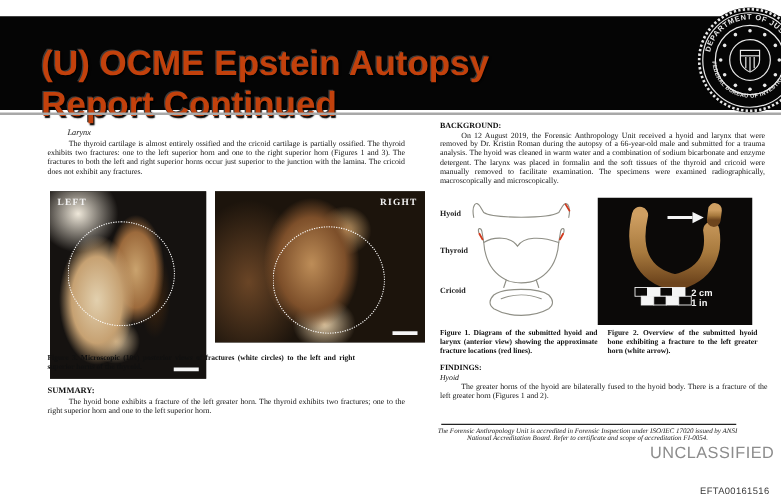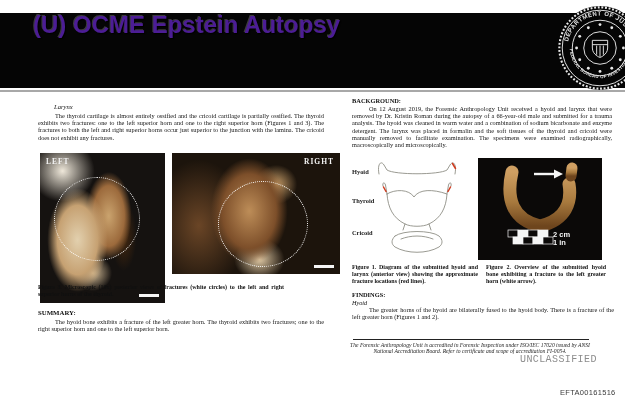--- a/index.html
+++ b/index.html
@@ -1,21 +1,21 @@
 <!DOCTYPE html>
 <html><head>
 <meta charset="utf-8">
 <style>
   html,body{margin:0;padding:0;background:#ffffff;}
   .slide{position:relative;width:625px;height:400px;background:#fff;overflow:hidden;
          font-family:"Liberation Serif", serif;color:#111;}
   
   .titlebar{position:absolute;left:0;top:13px;width:625px;height:75px;background:#050505;}
-  .title-text{position:absolute;left:33px;top:8px;font-family:"Liberation Sans",sans-serif;
-      font-weight:bold;font-size:24px;line-height:33px;color:#4c1d95;
+  .title-text{position:absolute;left:33px;top:34px;font-family:"Liberation Sans",sans-serif;
+      font-weight:bold;font-size:28px;line-height:33px;color:#c2410c;
       text-shadow:1px 1px 1px #000, -1px -1px 0 #3c3c3c;white-space:pre;}
   .header-rule{position:absolute;left:0;top:90px;width:625px;height:2px;background:#a8a8a8;}
   .seal{position:absolute;left:556px;top:4px;width:88px;height:88px;}
   
   .doc-text{position:absolute;font-size:6.3px;line-height:7.2px;text-align:justify;color:#141414;}
   .indent{text-indent:17px;}
   .h-bold{position:absolute;font-size:6.8px;font-weight:bold;color:#101010;}
   .h-italic{position:absolute;font-size:6.6px;font-style:italic;color:#101010;}
   .caption{position:absolute;font-size:6px;line-height:6.9px;font-weight:bold;text-align:justify;color:#101010;}
   
@@ -38,32 +38,32 @@
   .photo-label{position:absolute;color:#f2f2f2;font-weight:bold;font-size:7.5px;letter-spacing:1px;
       font-family:"Liberation Serif",serif;}
   .mini-scale{position:absolute;right:6px;bottom:6px;width:20px;height:3px;background:#f5f5f5;}
   
   .diagram-label{position:absolute;font-size:6.4px;font-weight:bold;color:#222;}
   .fig-panel{position:absolute;}
   
   .footer-rule{position:absolute;left:353px;top:339px;width:236px;border-top:1px solid #222;}
   .footer-note{position:absolute;left:349px;top:342px;width:242px;font-size:5.6px;line-height:6.4px;
       font-style:italic;text-align:center;color:#222;}
-  .classification{position:absolute;left:520px;top:354px;width:100px;font-family:Liberation Mono, monospace;
-      font-size:10px;color:#8c8c8c;letter-spacing:0.4px;}
+  .classification{position:absolute;left:520px;top:354px;width:100px;font-family:Liberation Sans, sans-serif;
+      font-size:13px;color:#8c8c8c;letter-spacing:0.4px;}
   .doc-id{position:absolute;left:560px;top:388px;font-family:"Liberation Sans",sans-serif;
       font-size:7.5px;color:#3a3a3a;letter-spacing:0.3px;}
 </style>
 </head>
 <body>
 
 <div class="slide">
 
   <div class="titlebar"></div>
-  <div class="title-text"><span>(U) OCME Epstein Autopsy</span><br></div>
+  <div class="title-text"><span>(U) OCME Epstein Autopsy</span><br><span>Report Continued</span></div>
 
   <svg class="seal" viewBox="0 0 92 92">
     <circle cx="46" cy="46" r="44" fill="#050505"></circle>
     <circle cx="46" cy="46" r="42.5" fill="none" stroke="#e8e8e8" stroke-width="2.2" stroke-dasharray="2 1.8"></circle>
     <circle cx="46" cy="46" r="39.5" fill="none" stroke="#e8e8e8" stroke-width="1"></circle>
     <circle cx="46" cy="46" r="29" fill="none" stroke="#e8e8e8" stroke-width="1"></circle>
     <defs>
       <path id="sealTop" d="M 12,46 A 34,34 0 1 1 80,46"></path>
       <path id="sealBot" d="M 14.5,46 A 31.5,31.5 0 0 0 77.5,46"></path>
     </defs>

